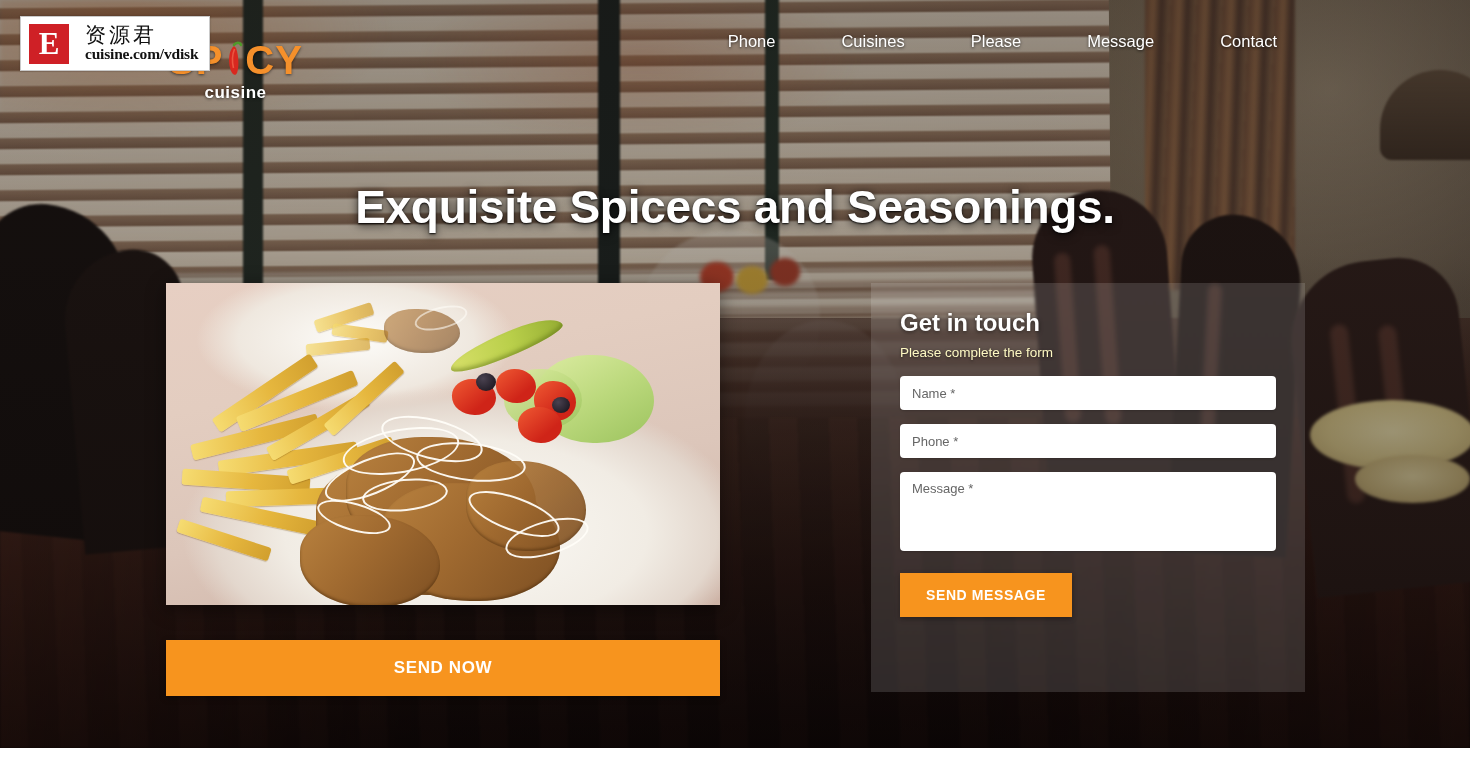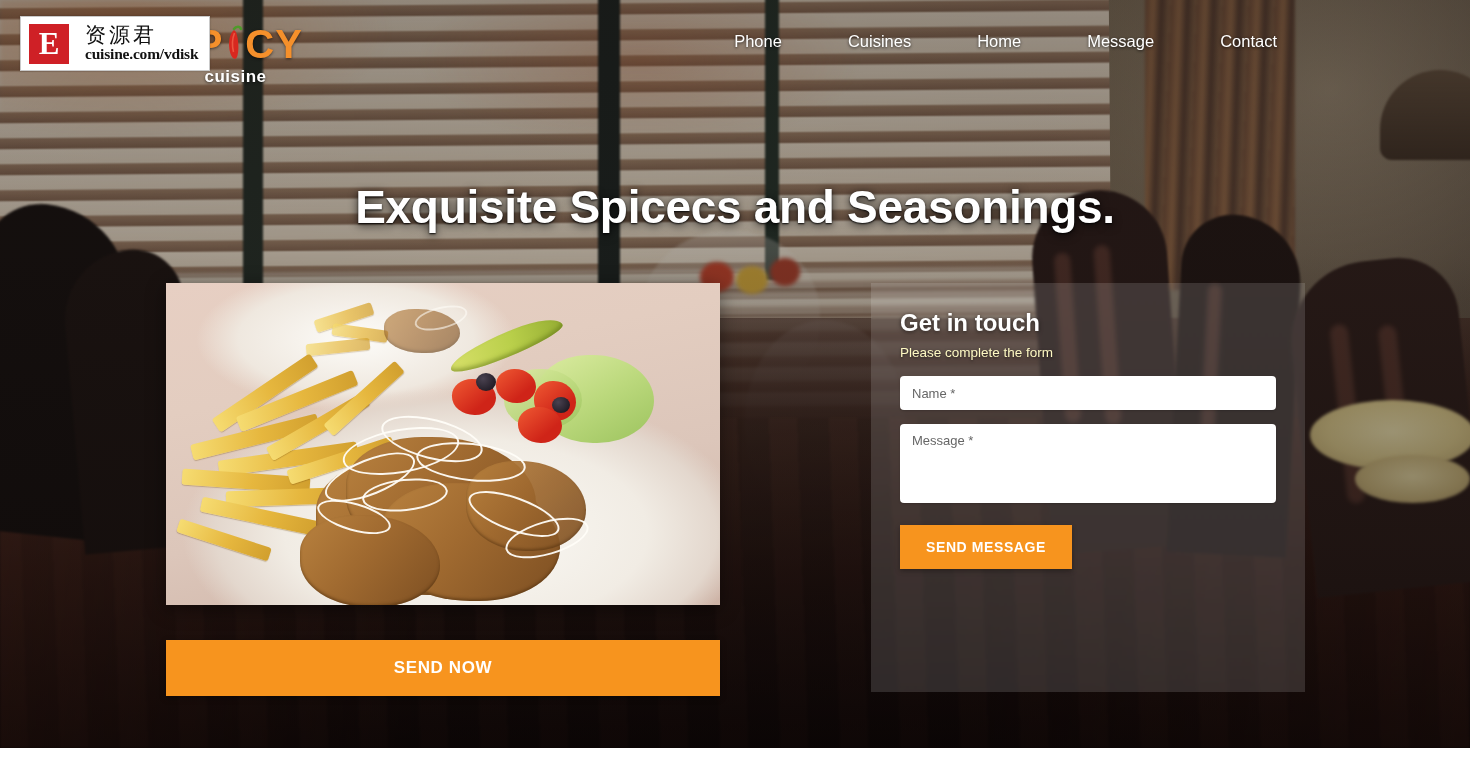--- a/index.html
+++ b/index.html
@@ -150,21 +150,21 @@
     background:
       linear-gradient(to bottom, rgba(20,12,10,0.34) 0%, rgba(20,12,10,0.26) 34%, rgba(14,8,7,0.42) 72%, rgba(8,4,4,0.58) 100%);
   }
 
   
   .header {
     position: absolute; left: 0; top: 0; width: 1470px; height: 90px;
     display: flex; align-items: center; z-index: 40;
   }
   .logo {
-    position: absolute; left: 168px; top: 24px;
+    position: absolute; left: 168px; top: 40px;
     display: flex; flex-direction: column; align-items: center;
     line-height: 1;
   }
   .logo-word {
     display: flex; align-items: center;
     font-size: 40px; font-weight: bold; letter-spacing: 1px;
     color: #f5902b;
     text-shadow: 0 1px 3px rgba(0,0,0,0.55);
   }
   .chili-wrap {
@@ -390,21 +390,21 @@
           </svg>
         </span>
         <span>CY</span>
       </div>
       <div class="logo-sub">cuisine</div>
     </div>
 
     <nav class="nav">
       <a href="#">Phone</a>
       <a href="#">Cuisines</a>
-      <a href="#">Home</a>
+      <a href="#">Please</a>
       <a href="#">Message</a>
       <a href="#">Contact</a>
     </nav>
   </div>
 
   <h1 class="hero-title">Exquisite Spicecs and Seasonings.</h1>
 
   <div class="food-card">
     <div class="food-plate"></div>
 
@@ -452,20 +452,21 @@
     <div class="onion" style="left:150px;top:220px;width:76px;height:28px;transform:rotate(16deg);"></div>
   </div>
 
   <button class="order-btn">SEND NOW</button>
 
   <div class="form-panel">
     <div class="form-title">Get in touch</div>
     <div class="form-sub">Please complete the form</div>
 
     <input class="field" type="text" placeholder="Name *" style="">
+    <input class="field" type="text" placeholder="Phone *" style="">
     <textarea class="field" placeholder="Message *" style=""></textarea>
 
     <button class="send-btn">SEND MESSAGE</button>
   </div>
 
   <div class="watermark">
     <div class="wm-e">E</div>
     <div class="wm-txt">
       <div class="wm-cn">资源君</div>
       <div class="wm-url">cuisine.com/vdisk</div>

